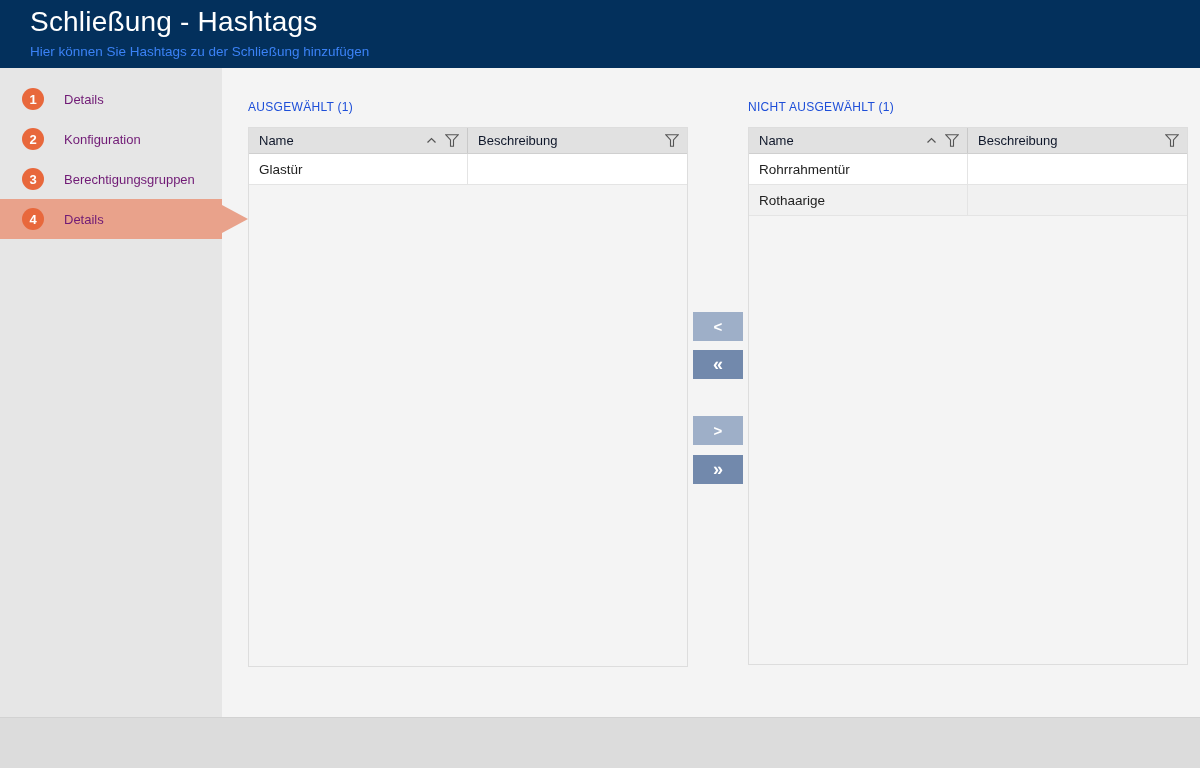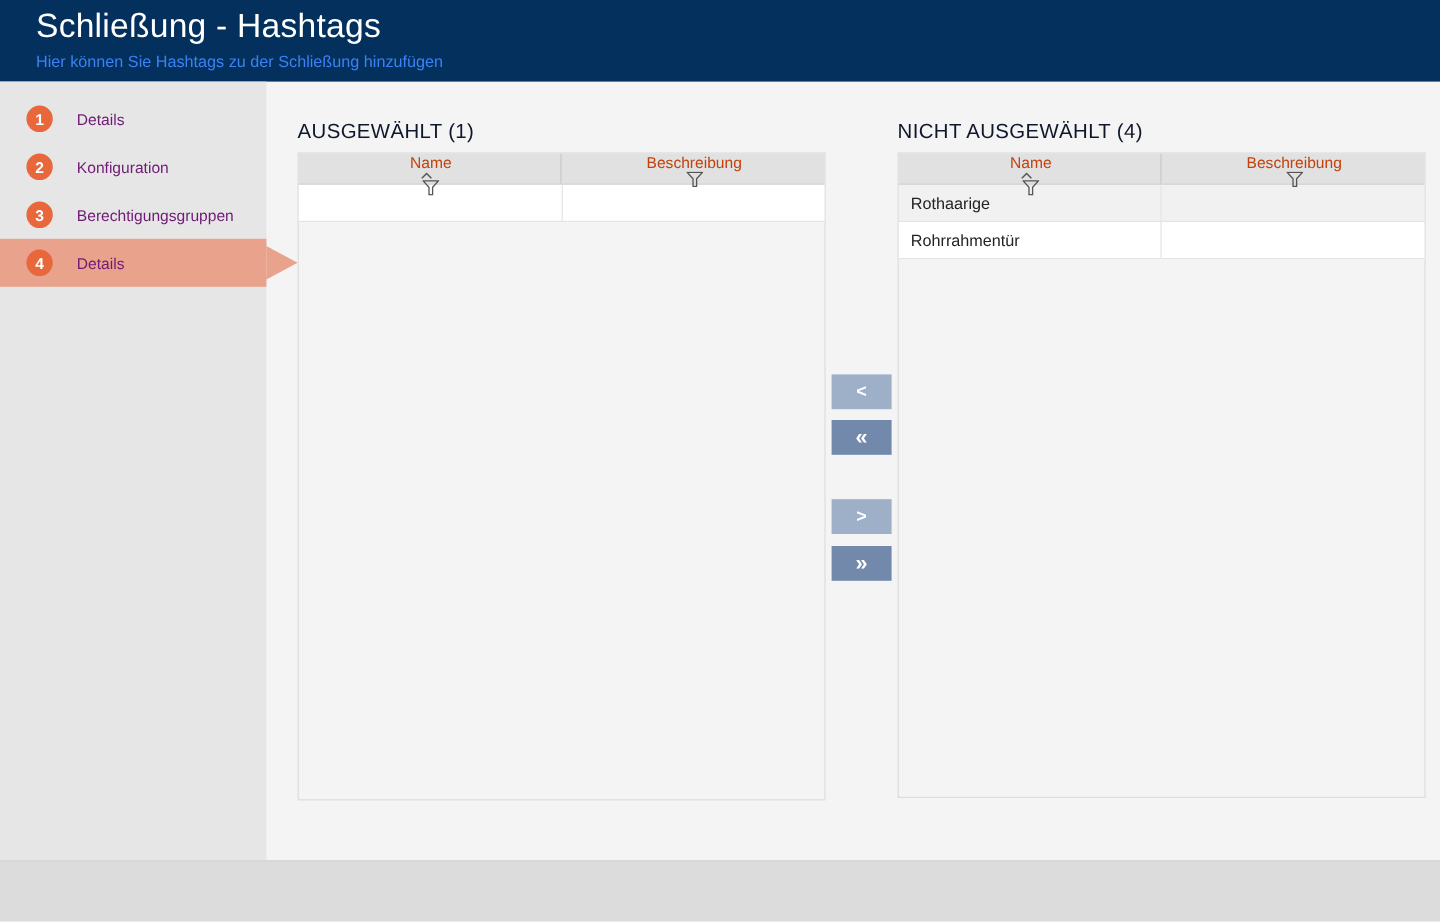--- a/index.html
+++ b/index.html
@@ -18,25 +18,25 @@
   .step { position:relative; height:40px; display:flex; align-items:center; padding-left:22px; }
   .steps { padding-top:11px; }
   .step-circle { width:22px; height:22px; border-radius:50%; background:#e8683c; color:#fff;
     font-size:13px; font-weight:700; display:flex; align-items:center; justify-content:center; flex:0 0 22px; }
   .step-label { margin-left:20px; font-size:13px; font-weight:400; color:#701a75; }
   .step.active { background:#e9a28b; }
   .step.active::after { content:""; position:absolute; right:-26px; top:50%; margin-top:-14px;
     border-top:14px solid transparent; border-bottom:14px solid transparent; border-left:26px solid #e9a28b; }
 
   
-  .panel-label { position:absolute; font-size:17px; color:#0f172a; letter-spacing:0.3px; }
+  .panel-label { position:absolute; font-size:12px; color:#1d4ed8; letter-spacing:0.3px; }
   .list-table { position:absolute; width:440px; border:1px solid #dddddd; background:#f4f4f4; }
   .t-header { display:flex; height:26px; background:#e1e1e1; border-bottom:1px solid #cfcfcf; }
   .t-hcell { width:220px; display:flex; align-items:center; padding:0 8px 0 10px;
-    font-size:13px; color:#c2410c;flex-direction:column; }
+    font-size:13px; color:#0f172a; }
   .t-hcell:first-child { border-right:1px solid #c9c9c9; }
   .t-hcell .spacer { flex:1; }
   .t-row { display:flex; height:31px; border-bottom:1px solid #e4e4e4; background:#ffffff; }
   .t-row.alt { background:#f1f1f1; }
   .t-cell { width:220px; display:flex; align-items:center; padding-left:10px; font-size:13.5px; color:#222; }
   .t-cell:first-child { border-right:1px solid #e4e4e4; }
   .sort-caret { margin-right:8px; display:flex; align-items:center; }
   .funnel { display:flex; align-items:center; }
 
   
@@ -108,25 +108,26 @@
         <span>Beschreibung</span>
         <span class="spacer"></span>
         <span class="funnel">
           <svg width="14" height="13" viewBox="0 0 14 13">
               <path d="M0.7 0.7 H13.3 L8.5 6 V12.3 H5.5 V6 Z" fill="none" stroke="#555" stroke-width="1.1"></path>
             </svg>
         </span>
       </div>
     </div>
     <div class="t-row">
+      <div class="t-cell">Glastür</div>
       <div class="t-cell"></div>
     </div>
   </div>
 
-  <div class="panel-label" style="left:748px; top:100px;">NICHT AUSGEWÄHLT (4)</div>
+  <div class="panel-label" style="left:748px; top:100px;">NICHT AUSGEWÄHLT (1)</div>
 
   <div class="list-table" style="left:748px; top:127px; height:538px;">
     <div class="t-header">
       <div class="t-hcell">
         <span>Name</span>
         <span class="spacer"></span>
         <span class="sort-caret">
           <svg width="11" height="7" viewBox="0 0 11 7">
               <path d="M1.5 5.5 L5.5 1.5 L9.5 5.5" fill="none" stroke="#555" stroke-width="1.2"></path>
             </svg>
@@ -140,26 +141,26 @@
       <div class="t-hcell">
         <span>Beschreibung</span>
         <span class="spacer"></span>
         <span class="funnel">
           <svg width="14" height="13" viewBox="0 0 14 13">
               <path d="M0.7 0.7 H13.3 L8.5 6 V12.3 H5.5 V6 Z" fill="none" stroke="#555" stroke-width="1.1"></path>
             </svg>
         </span>
       </div>
     </div>
+    <div class="t-row">
+      <div class="t-cell">Rohrrahmentür</div>
+      <div class="t-cell"></div>
+    </div>
     <div class="t-row alt">
       <div class="t-cell">Rothaarige</div>
-      <div class="t-cell"></div>
-    </div>
-    <div class="t-row">
-      <div class="t-cell">Rohrrahmentür</div>
       <div class="t-cell"></div>
     </div>
   </div>
 
   <button class="xfer light" style="top:312px;">
     <span>&lt;</span>
   </button>
   <button class="xfer dark dbl" style="top:350px;">
     <span>«</span>
   </button>

